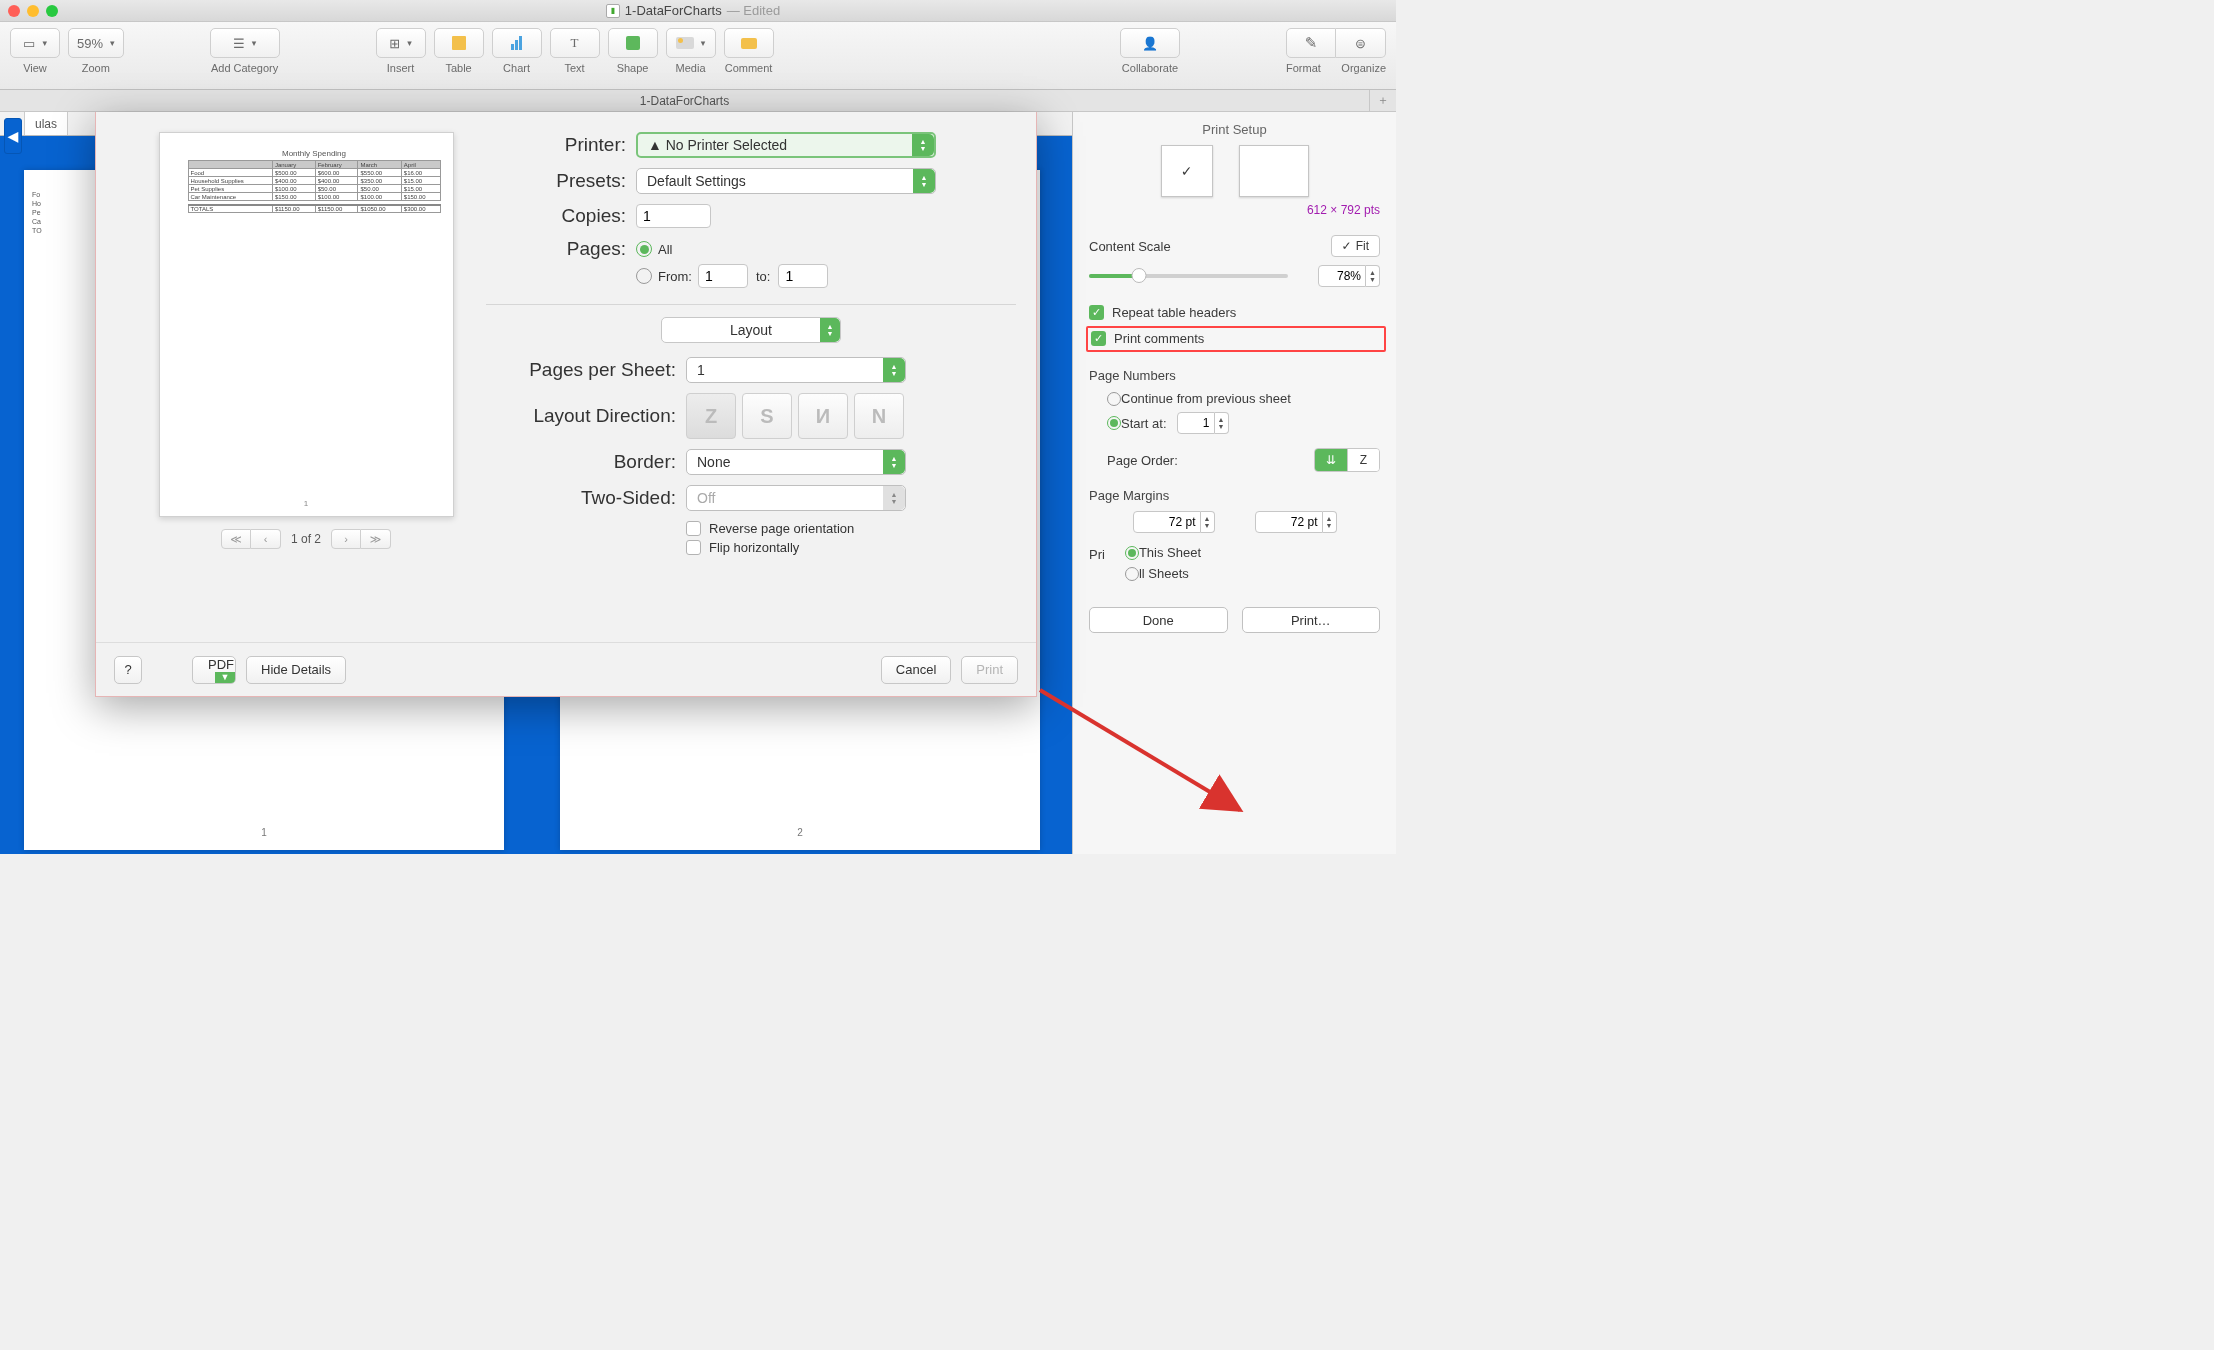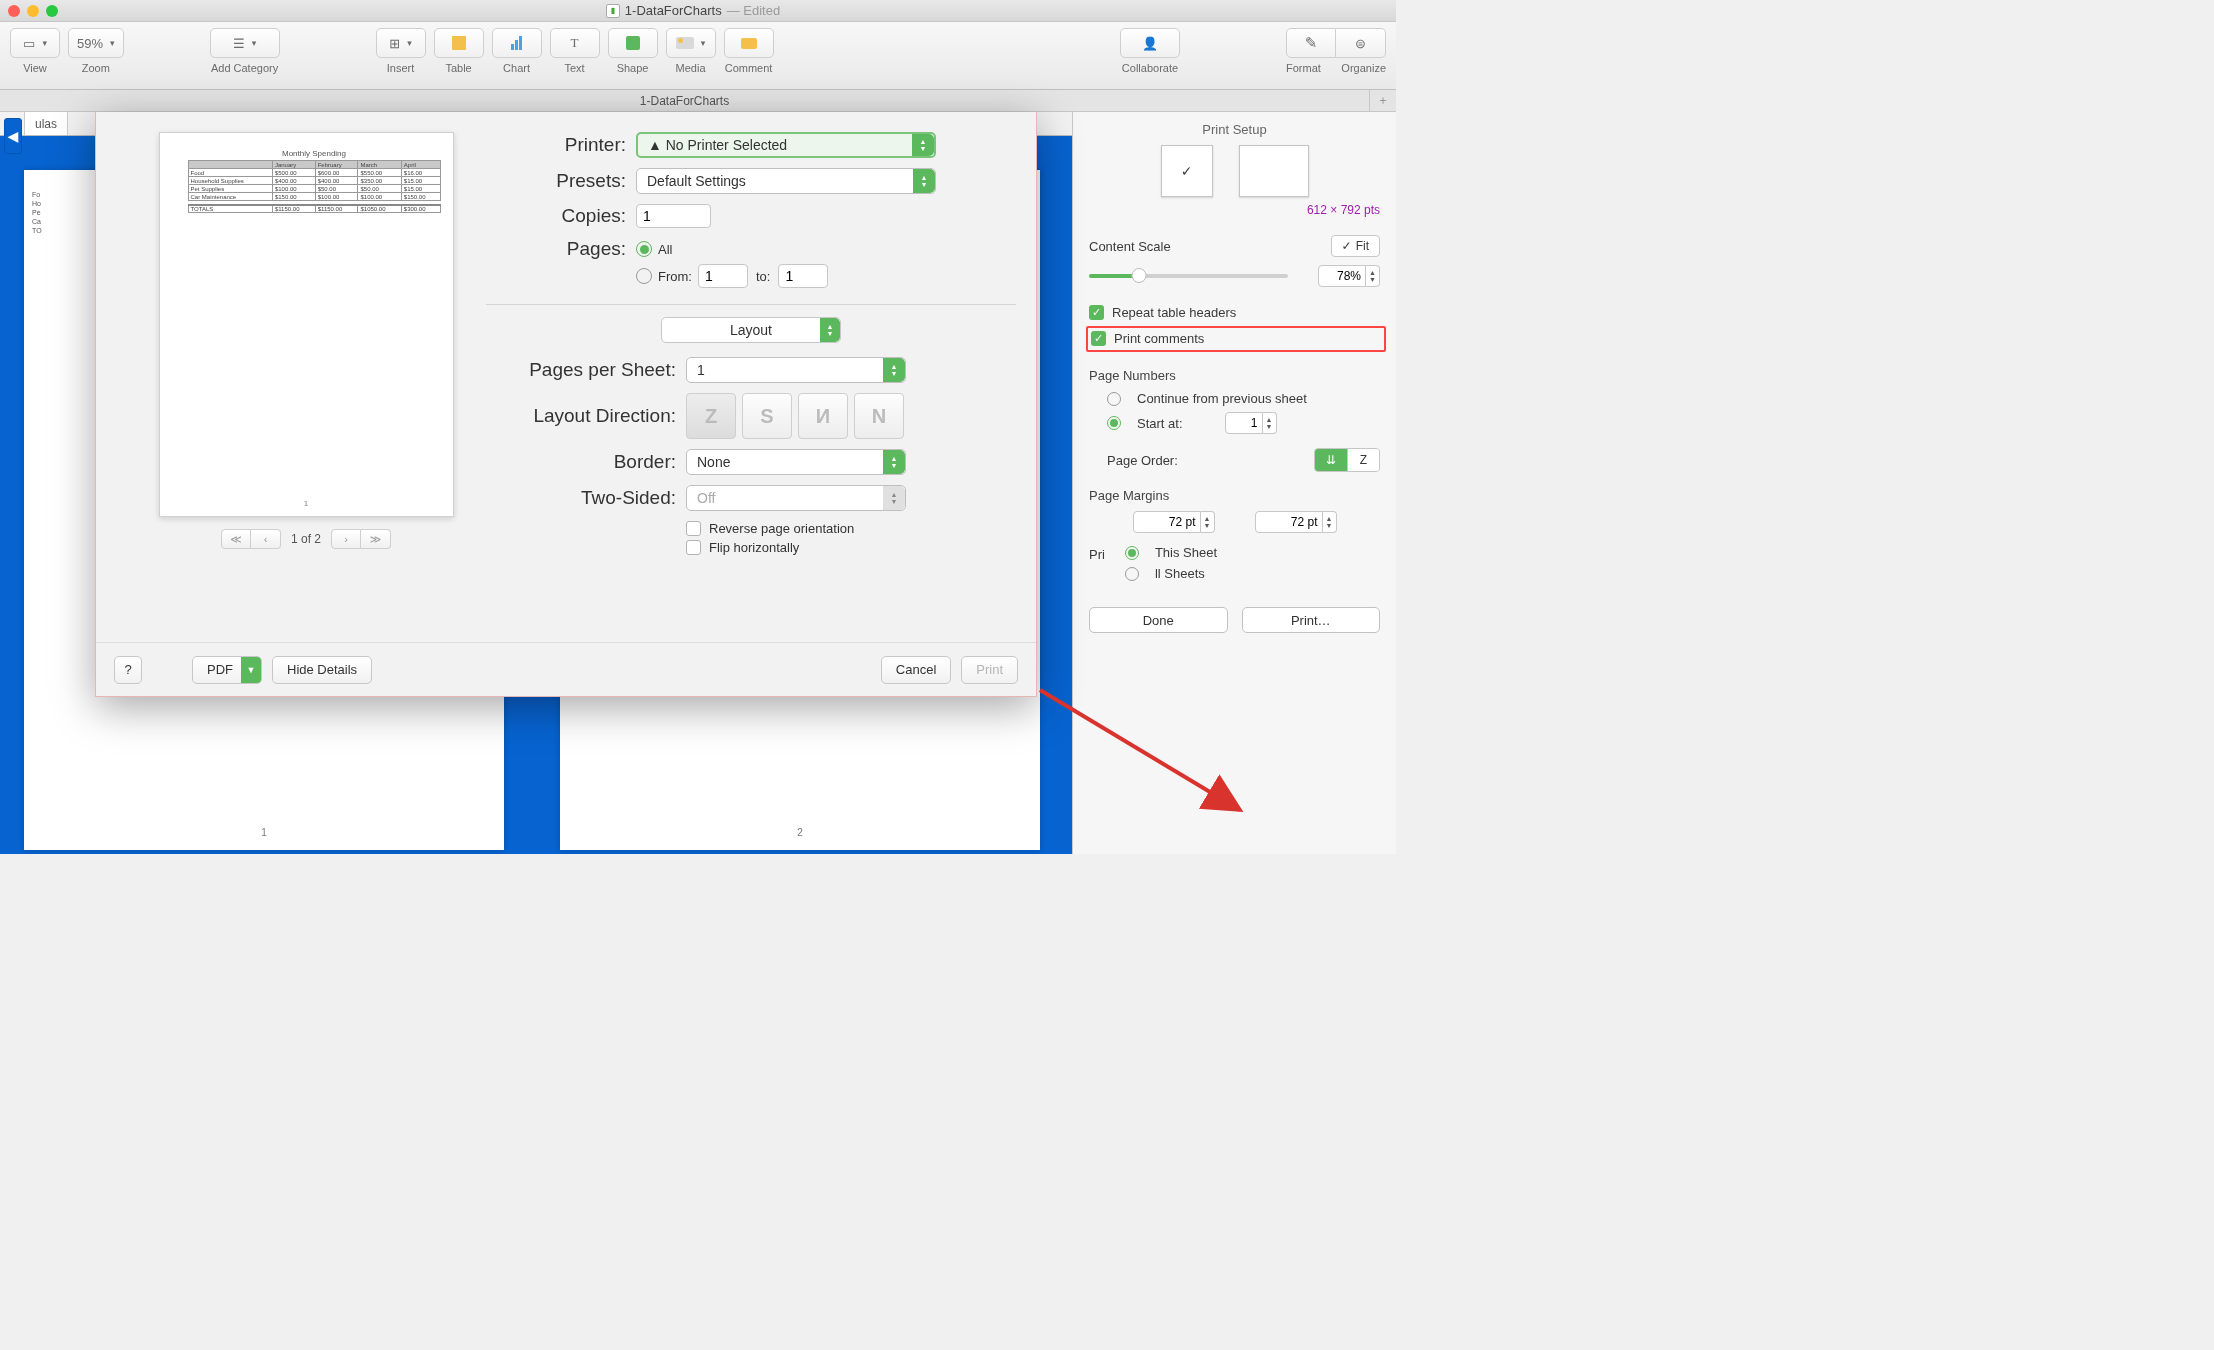--- a/index.html
+++ b/index.html
@@ -64,21 +64,21 @@
   .slider{flex:1;height:4px;background:#d0d0d0;border-radius:2px;position:relative;margin-right:10px;}
   .slider .fill{position:absolute;left:0;top:0;bottom:0;width:25%;background:#5cb85c;border-radius:2px;}
   .slider .knob{position:absolute;left:25%;top:-6px;width:15px;height:15px;background:#fff;border:1px solid #bbb;border-radius:50%;transform:translateX(-50%);}
   .stepper{display:flex;align-items:center;}
   .stepper input{width:48px;height:22px;border:1px solid #c7c7c7;border-radius:4px 0 0 4px;text-align:right;padding-right:4px;font-size:12px;}
   .stepper .arrows{width:14px;height:22px;border:1px solid #c7c7c7;border-left:none;border-radius:0 4px 4px 0;display:flex;flex-direction:column;font-size:7px;align-items:center;justify-content:center;line-height:7px;color:#555;background:#fff;}
   .chk{display:flex;align-items:center;gap:8px;margin-bottom:6px;}
   .chkbox{width:15px;height:15px;border-radius:3px;background:#5cb85c;display:flex;align-items:center;justify-content:center;color:#fff;font-size:11px;}
   .highlight{border:2px solid #f44;padding:3px 6px 4px 3px;border-radius:2px;margin:2px -6px 8px -3px;}
   .sec-label{font-size:13px;color:#444;margin:16px 0 8px;}
-  .radio-row{display:flex;align-items:center;gap:16px;margin-bottom:6px;padding-left:18px;}
+  .radio-row{display:flex;align-items:center;gap:0;margin-bottom:6px;padding-left:18px;}
   .radio{width:14px;height:14px;border:1px solid #999;border-radius:50%;display:flex;align-items:center;justify-content:center;}
   .radio.on{border-color:#5cb85c;} .radio.on::after{content:'';width:8px;height:8px;background:#5cb85c;border-radius:50%;}
   .seg{display:flex;border:1px solid #c7c7c7;border-radius:4px;overflow:hidden;}
   .seg div{width:32px;height:22px;display:flex;align-items:center;justify-content:center;font-size:12px;background:#fff;border-left:1px solid #c7c7c7;}
   .seg div:first-child{border-left:none;}
   .seg .on{background:#5cb85c;color:#fff;}
   .margin-row{display:flex;gap:40px;justify-content:center;}
   .stepper.wide input{width:68px;}
   .bottom-btns{display:flex;gap:14px;margin-top:20px;}
   .bottom-btns button{flex:1;height:26px;border:1px solid #c1c1c1;background:#fff;border-radius:5px;font-size:13px;color:#333;}
@@ -115,21 +115,21 @@
   hr.sep{border:none;border-top:1px solid #d6d6d6;margin:6px 0 12px;}
   .layout-drop{width:180px;height:26px;border:1px solid #c7c7c7;border-radius:5px;display:flex;align-items:center;justify-content:center;position:relative;background:#fff;font-size:14px;margin:0 auto 14px;}
   .layout-drop .arrow{position:absolute;right:0;top:0;bottom:0;width:20px;background:#5cb85c;border-radius:0 5px 5px 0;display:flex;flex-direction:column;align-items:center;justify-content:center;color:#fff;font-size:7px;line-height:7px;}
   .dir-group{display:flex;gap:6px;}
   .dir-btn{width:50px;height:46px;border:1px solid #cfcfcf;background:linear-gradient(#fdfdfd,#ededed);border-radius:4px;display:flex;align-items:center;justify-content:center;color:#bbb;font-size:20px;font-weight:bold;}
   .dir-btn.sel{background:linear-gradient(#ededed,#dcdcdc);}
 
   .sheet-footer{height:54px;border-top:1px solid #ddd;display:flex;align-items:center;padding:0 18px;gap:10px;}
   .ftr-btn{height:28px;border:1px solid #c7c7c7;border-radius:5px;background:linear-gradient(#fff,#f1f1f1);padding:0 14px;font-size:13px;color:#333;display:flex;align-items:center;}
   .ftr-btn.help{width:28px;padding:0;justify-content:center;}
-  .ftr-btn.pdf{padding-right:0;overflow:hidden;} .ftr-btn.pdf .dd{width:20px;height:100%;background:#5cb85c;display:flex;align-items:center;justify-content:center;color:#fff;margin-left:8px;font-size:9px;}
+  .ftr-btn.pdf{padding-right:0;overflow:hidden;flex-direction:column;} .ftr-btn.pdf .dd{width:20px;height:100%;background:#5cb85c;display:flex;align-items:center;justify-content:center;color:#fff;margin-left:8px;font-size:9px;}
   .ftr-btn.disabled{color:#b5b5b5;}
 
   
   .anno-arrow{position:absolute;z-index:60;pointer-events:none;}
 </style>
 </head>
 <body>
 
 <div class="titlebar">
   <div class="traffic">

